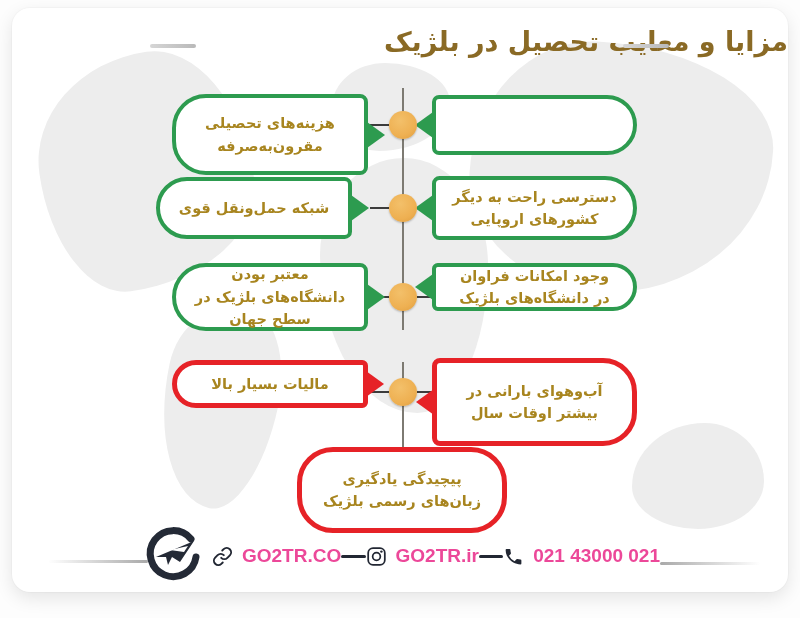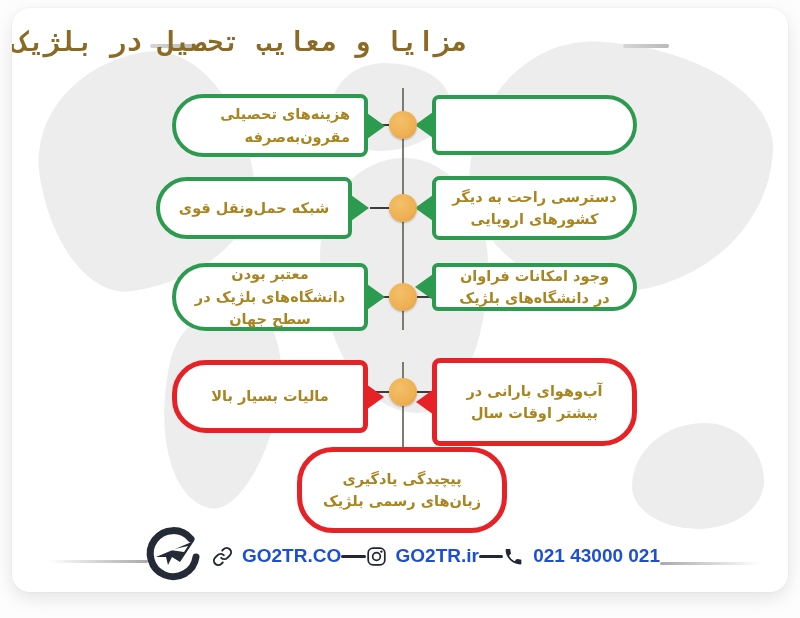--- a/index.html
+++ b/index.html
@@ -17,22 +17,22 @@
   .blob { position:absolute; background:#ededed; }
   .blob.b-na { left:28px;  top:45px;  width:212px; height:235px; border-radius:58% 42% 65% 35% / 45% 60% 40% 55%; transform:rotate(-8deg); }
   .blob.b-sa { left:150px; top:295px; width:115px; height:205px; border-radius:55% 45% 40% 60% / 35% 45% 55% 65%; transform:rotate(12deg); }
   .blob.b-eu { left:320px; top:55px;  width:118px; height:88px;  border-radius:45% 55% 60% 40% / 50% 45% 55% 50%; }
   .blob.b-af { left:308px; top:150px; width:168px; height:255px; border-radius:50% 50% 42% 58% / 38% 42% 58% 62%; }
   .blob.b-as { left:458px; top:35px;  width:302px; height:250px; border-radius:40% 60% 55% 45% / 55% 40% 60% 45%; transform:rotate(3deg); }
   .blob.b-au { left:620px; top:415px; width:132px; height:106px; border-radius:55% 45% 50% 50% / 60% 55% 45% 40%; }
 
   
   .title {
-    position:absolute; left:0; right:0; top:18px; text-align:left;
-    direction:rtl; font-size:27px; font-weight:bold; color:#8a6a25; letter-spacing:0;font-family:Liberation Mono, monospace;
+    position:absolute; left:0; right:0; top:18px; text-align:right;
+    direction:rtl; font-size:27px; font-weight:bold; color:#8a6a25; letter-spacing:0;
   }
   .title-dash { position:absolute; top:36px; width:46px; height:4px; border-radius:2px;
     background:linear-gradient(90deg,#d6d6d6,#b9b9b9); }
   .title-dash.left  { left:138px; }
   .title-dash.right { left:611px; }
 
   
   .spine { position:absolute; left:390px; width:2px; background:#7d7a72; }
   .spine.seg-top    { top:80px;  height:242px; }
   .spine.seg-bottom { top:354px; height:85px; }
@@ -60,21 +60,21 @@
   .node.red.col-left  .tip { border-left-color:#e62227; }
 
   
   .footer-line { position:absolute; height:3px; width:100px; border-radius:2px; }
   .footer-line.left  { left:36px;  top:552px; background:linear-gradient(90deg, rgba(173,173,173,0), #a9a9a9); }
   .footer-line.right { left:648px; top:554px; background:linear-gradient(90deg, #a9a9a9, rgba(173,173,173,0)); }
   .logo { position:absolute; left:132px; top:516px; width:60px; height:60px; }
   .footer-items {
     position:absolute; left:200px; top:528px; width:448px; height:40px;
     display:flex; align-items:center; justify-content:space-between; direction:ltr;
-    color:#1d4ed8; font-family:"Liberation Sans", sans-serif; font-weight:bold; font-size:19px;
+    color:#ec4899; font-family:"Liberation Sans", sans-serif; font-weight:bold; font-size:19px;
   }
   .footer-group { display:flex; align-items:center; gap:9px; white-space:nowrap; }
   .footer-sep { width:34px; height:3px; background:#222733; border-radius:2px; }
   .ficon { width:21px; height:21px; display:block; }
 </style>
 </head>
 <body>
 
 <div class="stage">
   <div class="card">
@@ -105,21 +105,21 @@
     <div class="tick" style="left:405px; top:383px;"></div>
 
     <div class="dot" style="top:103px;"></div>
     <div class="dot" style="top:186px;"></div>
     <div class="dot" style="top:275px;"></div>
     <div class="dot" style="top:370px;"></div>
 
     <div class="node green col-right" style="left:420px; top:87px; width:205px; height:60px;">
       <span class="tip"></span>
     </div>
-    <div class="node green col-left" style="left:160px; top:86px; width:196px; height:63px;text-align:right;">
+    <div class="node green col-left" style="left:160px; top:86px; width:196px; height:81px;">
       <span class="tip"></span>
       <span class="label">هزینه‌های تحصیلی مقرون‌به‌صرفه</span>
     </div>
 
     <div class="node green col-right" style="left:420px; top:168px; width:205px; height:64px;">
       <span class="tip"></span>
       <span class="label">دسترسی راحت به دیگر کشورهای اروپایی</span>
     </div>
     <div class="node green col-left" style="left:144px; top:169px; width:196px; height:62px;">
       <span class="tip"></span>
@@ -132,21 +132,21 @@
     </div>
     <div class="node green col-left" style="left:160px; top:255px; width:196px; height:68px;">
       <span class="tip"></span>
       <span class="label">معتبر بودن دانشگاه‌های بلژیک در سطح جهان</span>
     </div>
 
     <div class="node red col-right" style="left:420px; top:350px; width:205px; height:88px;">
       <span class="tip"></span>
       <span class="label">آب‌وهوای بارانی در بیشتر اوقات سال</span>
     </div>
-    <div class="node red col-left" style="left:160px; top:352px; width:196px; height:73px;">
+    <div class="node red col-left" style="left:160px; top:352px; width:196px; height:48px;">
       <span class="tip"></span>
       <span class="label">مالیات بسیار بالا</span>
     </div>
 
     <div class="node red col-center" style="left:285px; top:439px; width:210px; height:86px;">
       <span class="label">پیچیدگی یادگیری زبان‌های رسمی بلژیک</span>
     </div>
 
     <div class="footer-line left"></div>
     <div class="footer-line right"></div>

